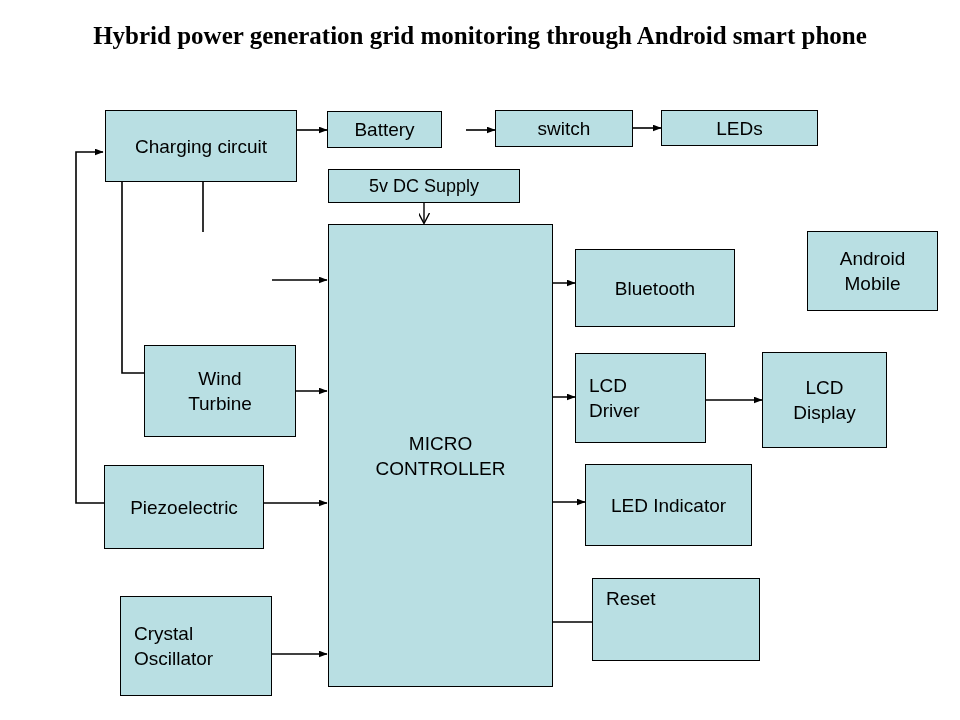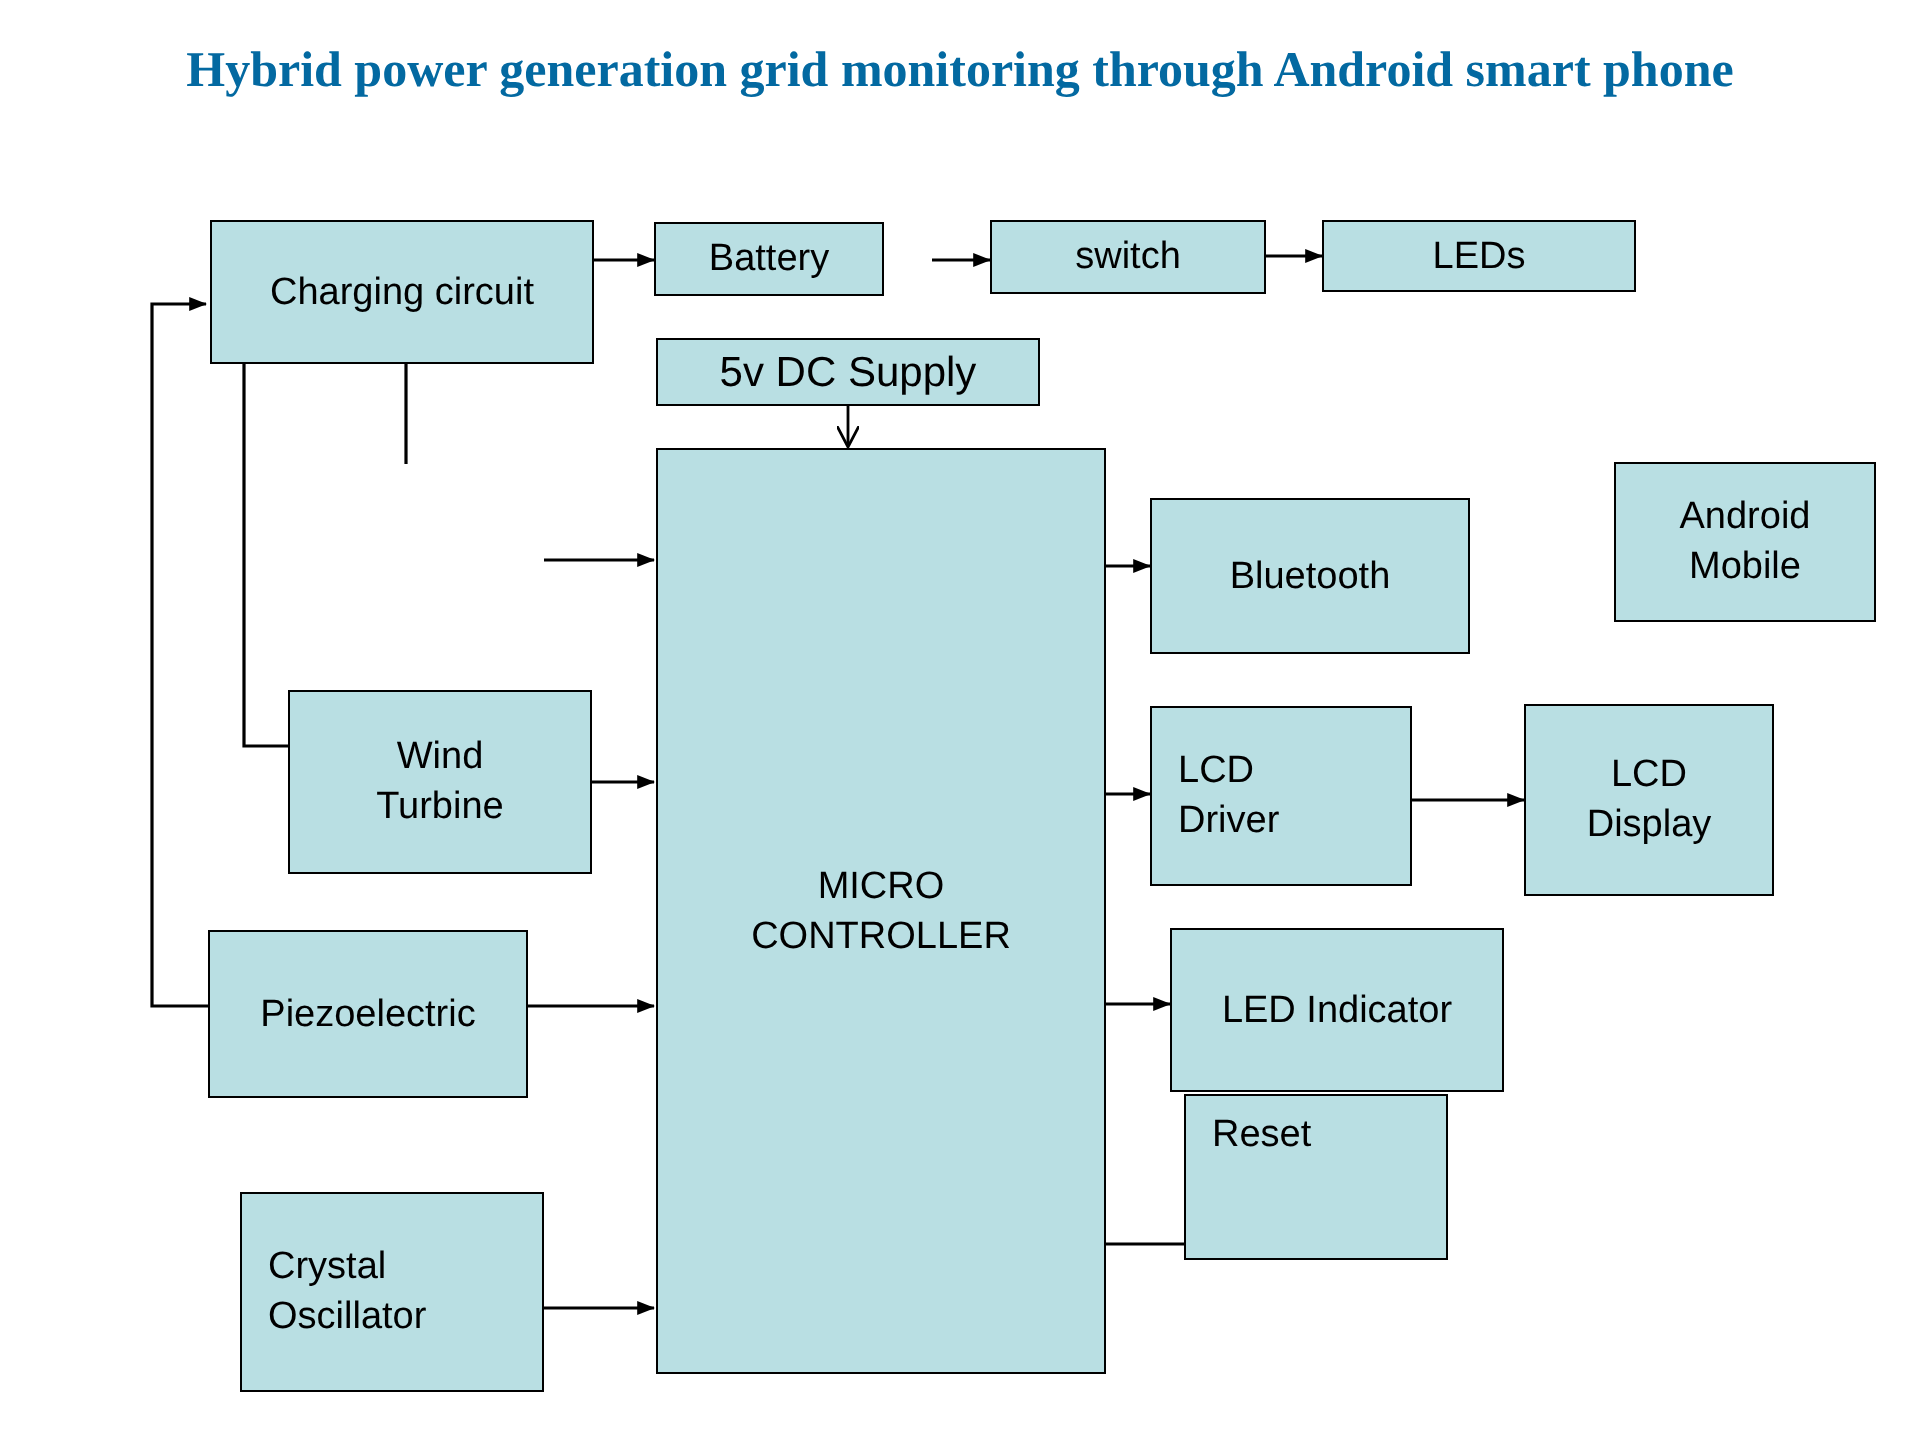--- a/index.html
+++ b/index.html
@@ -18,41 +18,41 @@
   #diagram-title {
     position: absolute;
     left: 0;
     top: 20px;
     width: 960px;
     text-align: center;
     font-family: "Liberation Serif", serif;
     font-weight: bold;
     font-size: 25px;
     line-height: 32px;
-    color: #0369a1;
+    color: #000000;
     letter-spacing: 0px;
   }
   .node {
     position: absolute;
     box-sizing: border-box;
     background: #b9dfe3;
     border: 1.3px solid #000000;
     color: #000000;
     font-family: "Liberation Sans", sans-serif;
     font-size: 19px;
     line-height: 25px;
     display: flex;
     align-items: center;
     justify-content: center;
     text-align: center;
     white-space: pre-line;
     padding: 0 4px;
   }
   .node.small {
-    font-size: 21px;
+    font-size: 18px;
   }
   .node.left-top {
     align-items: flex-start;
     justify-content: flex-start;
     text-align: left;
     padding: 7px 0 0 13px;
   }
   .node.left-mid {
     align-items: center;
     justify-content: flex-start;
@@ -150,15 +150,15 @@
 Mobile</div>
 
   <div class="node left-mid" style="left:575px; top:353px; width:131px; height:90px;">LCD
 Driver</div>
 
   <div class="node" style="left:762px; top:352px; width:125px; height:96px;">LCD
 Display</div>
 
   <div class="node" style="left:585px; top:464px; width:167px; height:82px;">LED Indicator</div>
 
-  <div class="node left-top" style="left:592px; top:547px; width:132px; height:83px;">Reset</div>
+  <div class="node left-top" style="left:592px; top:578px; width:168px; height:83px;">Reset</div>
 
 </div>
 
 </body></html>

